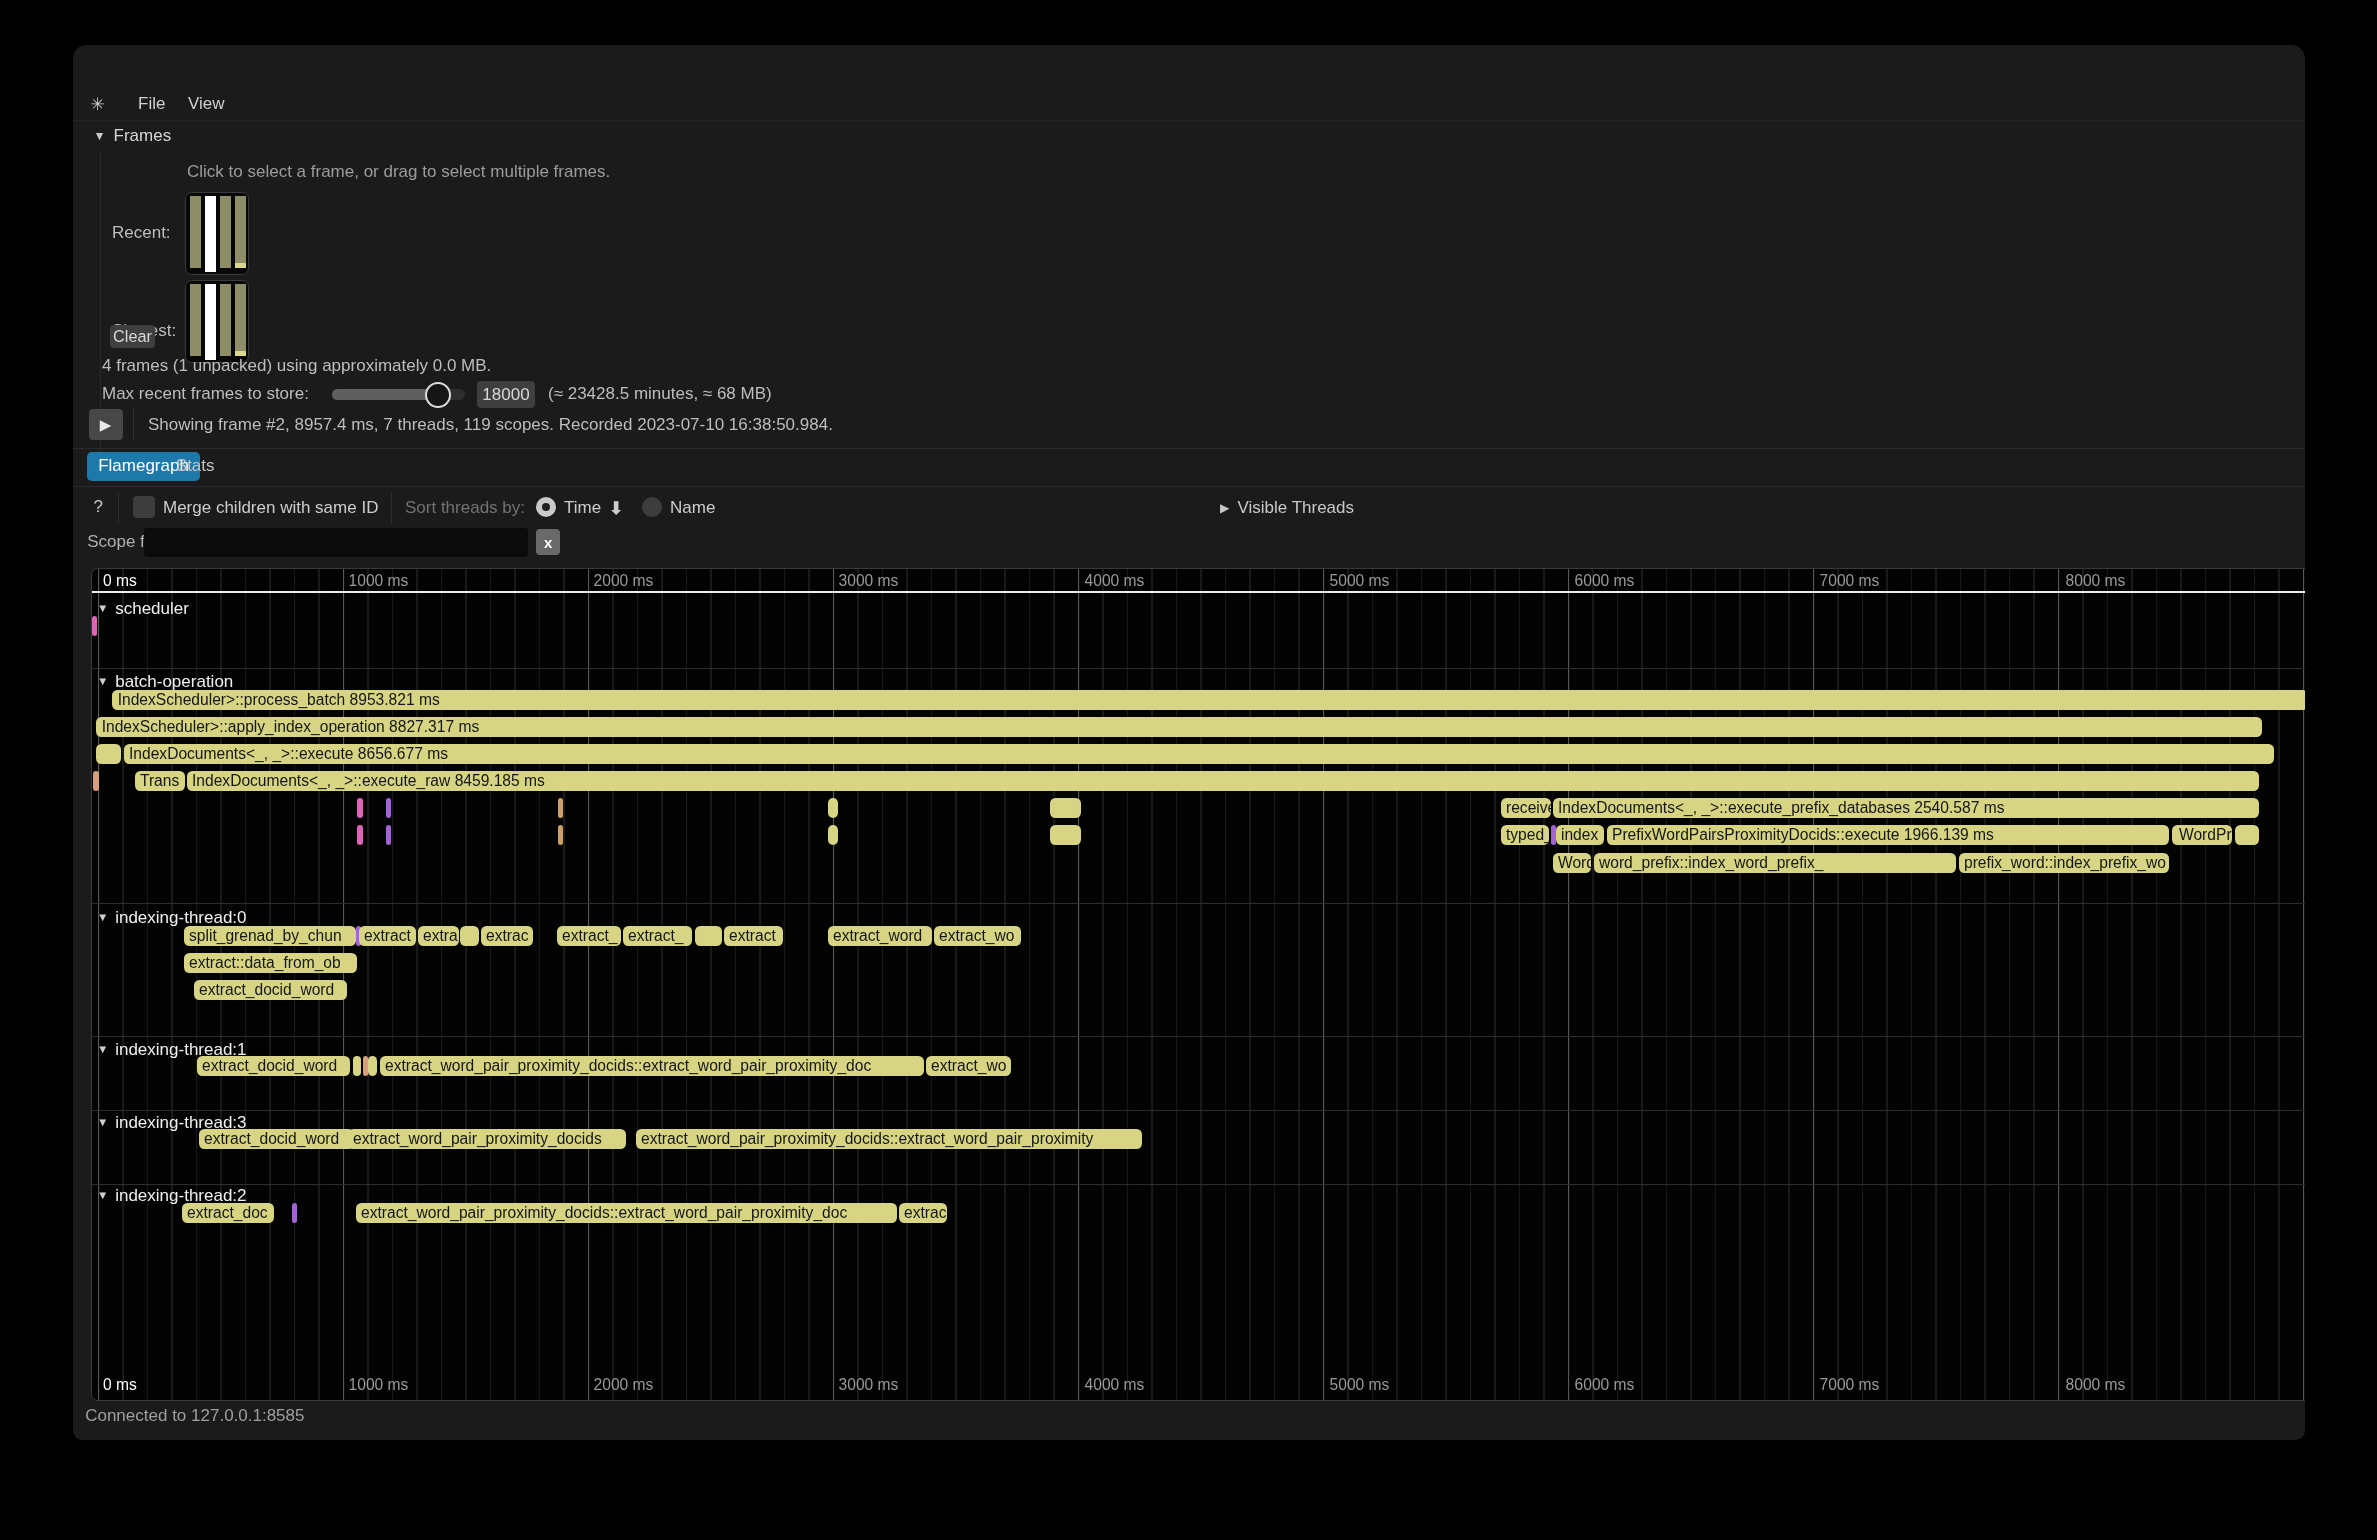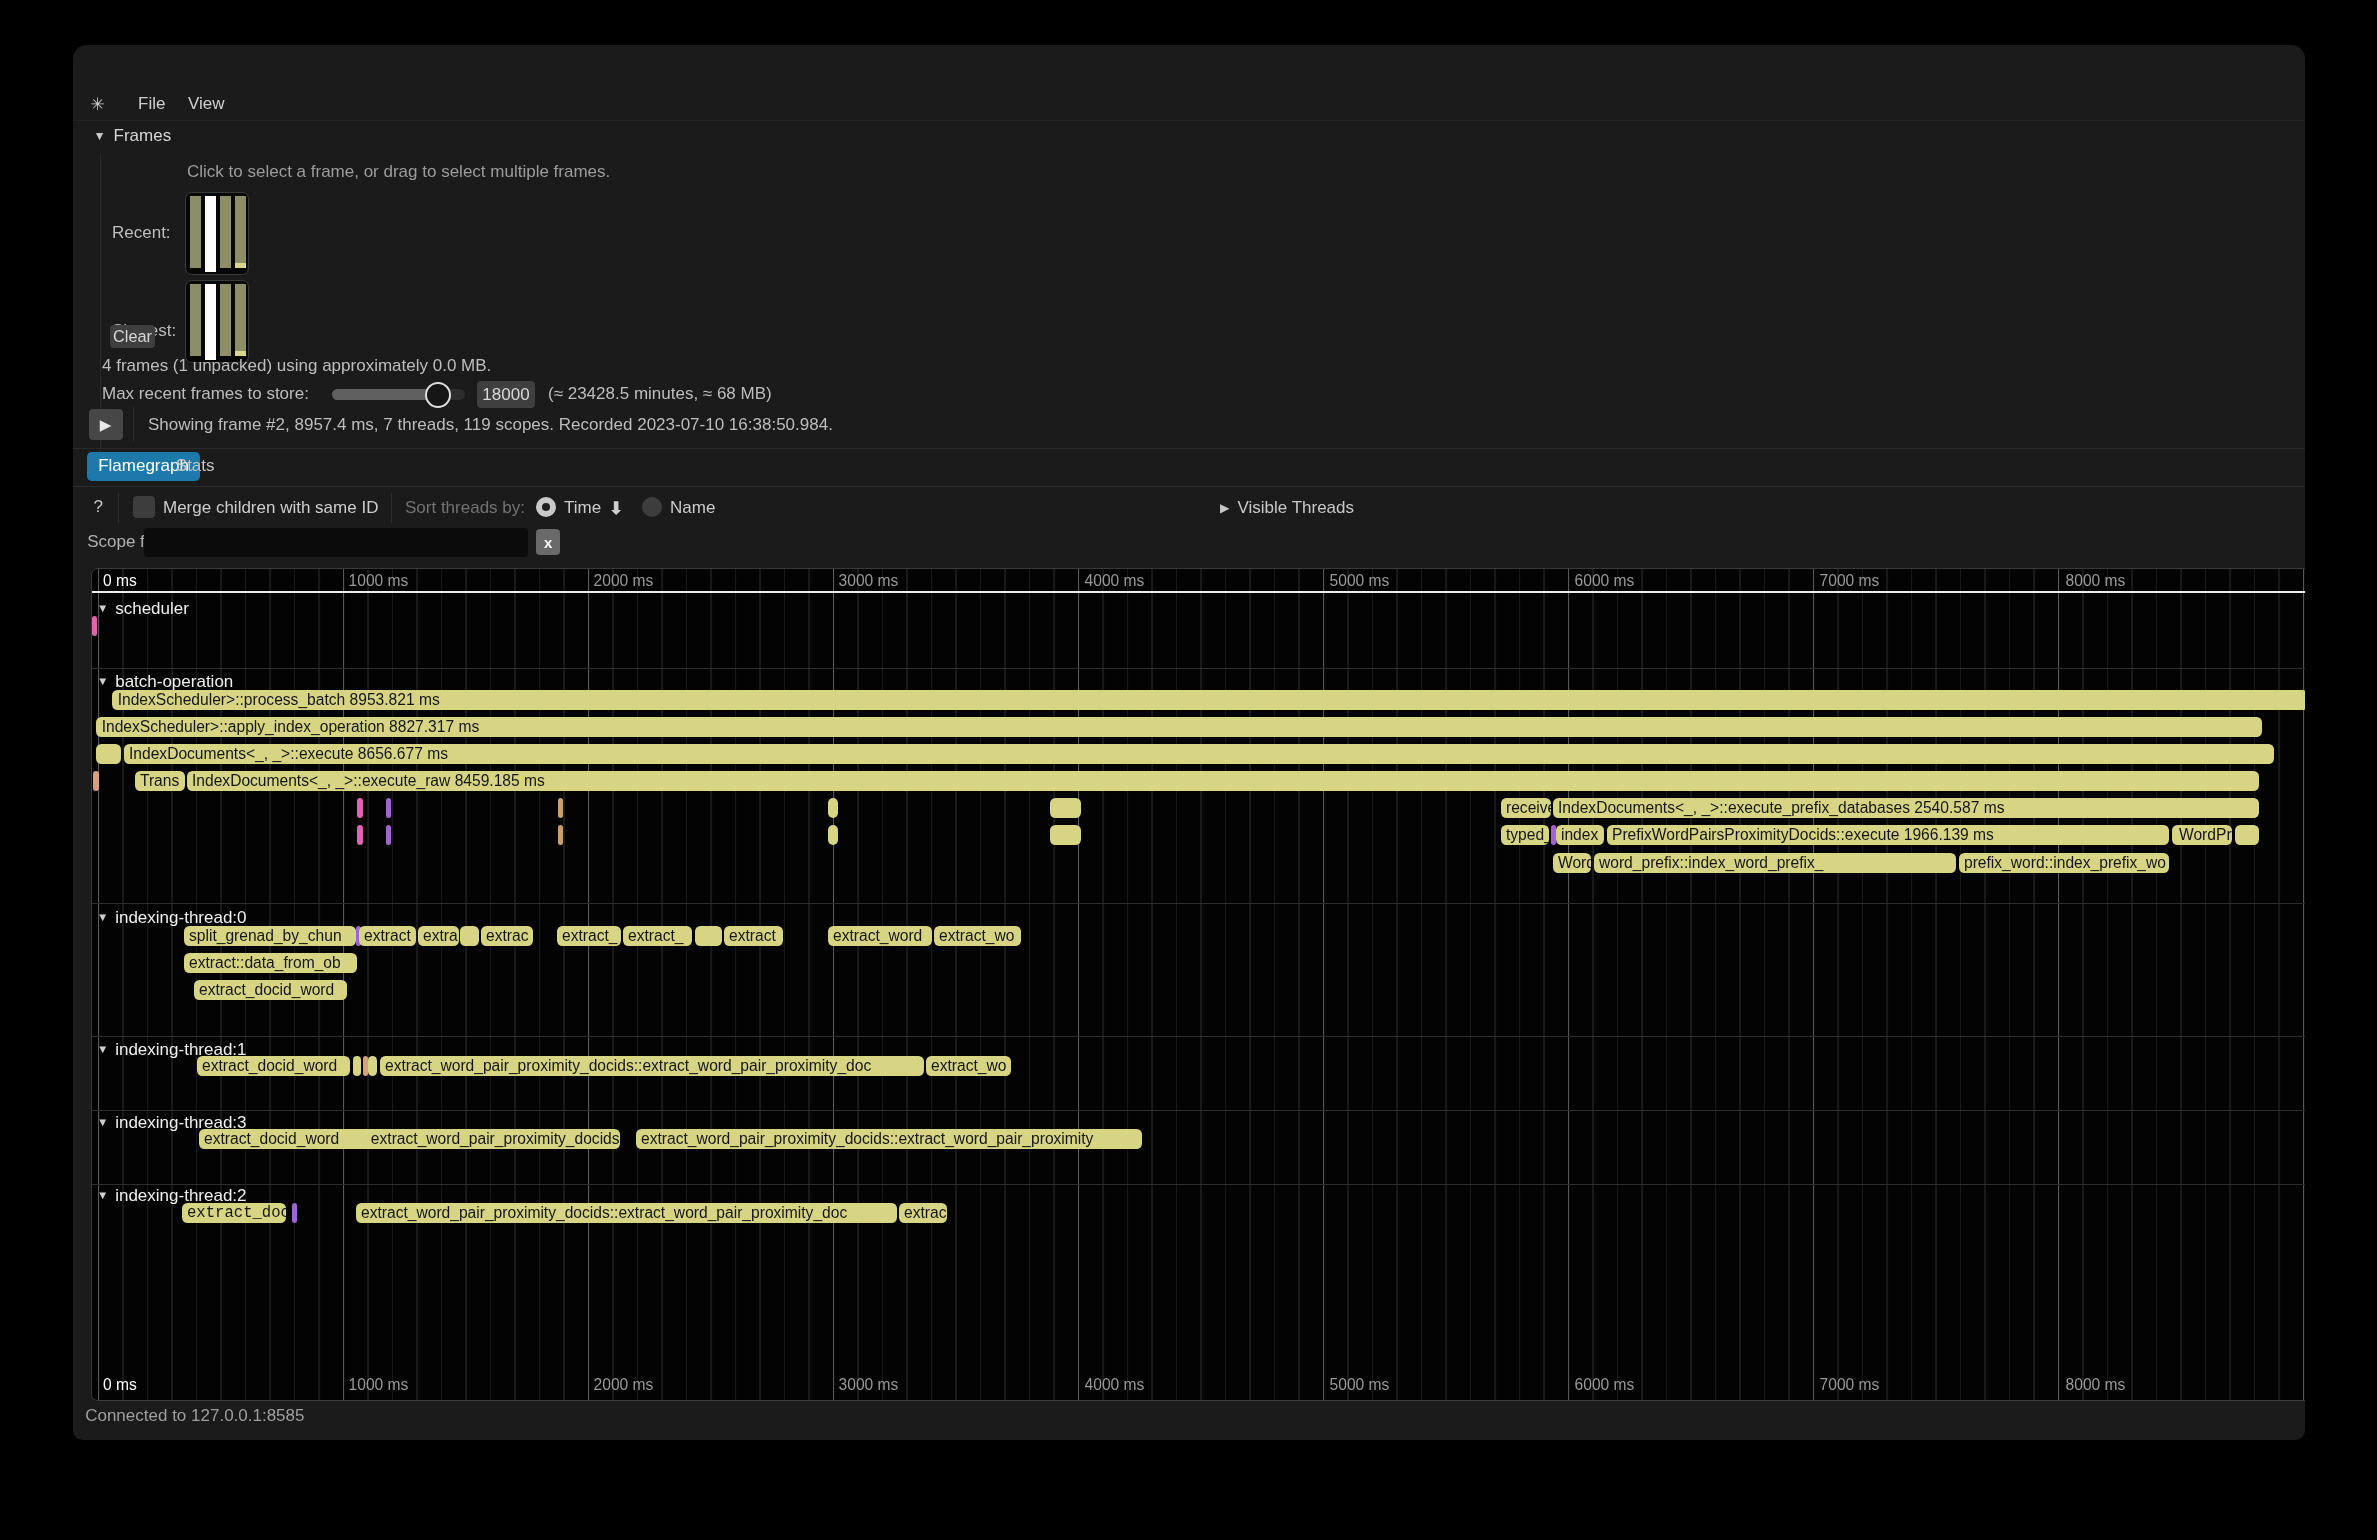--- a/index.html
+++ b/index.html
@@ -223,24 +223,24 @@
         <div class="fg-bar" style="left: 102px; top: 411px; width: 153px; background: rgb(215, 213, 132);">extract_docid_word</div>
         <div class="fg-thread-header" style="top: 471px;"><span class="tri">▼</span><span>indexing-thread:1</span></div>
         <div class="fg-bar" style="left: 105px; top: 487px; width: 153px; background: rgb(215, 213, 132);">extract_docid_word</div>
         <div class="fg-bar" style="left: 261px; top: 487px; width: 8.1px; background: rgb(215, 213, 132);"></div>
         <div class="fg-bar" style="left: 271px; top: 487px; width: 4.1px; background: rgb(216, 159, 125);"></div>
         <div class="fg-bar" style="left: 276px; top: 487px; width: 9.5px; background: rgb(215, 213, 132);"></div>
         <div class="fg-bar" style="left: 288px; top: 487px; width: 544px; background: rgb(215, 213, 132);">extract_word_pair_proximity_docids::extract_word_pair_proximity_doc</div>
         <div class="fg-bar" style="left: 834px; top: 487px; width: 85px; background: rgb(215, 213, 132);">extract_wo</div>
         <div class="fg-thread-header" style="top: 544px;"><span class="tri">▼</span><span>indexing-thread:3</span></div>
         <div class="fg-bar" style="left: 107px; top: 560px; width: 155px; background: rgb(215, 213, 132);">extract_docid_word</div>
-        <div class="fg-bar" style="left: 250px; top: 560px; width: 278px; background: rgb(215, 213, 132); text-align: right;">extract_word_pair_proximity_docids</div>
+        <div class="fg-bar" style="left: 256px; top: 560px; width: 278px; background: rgb(215, 213, 132);">extract_word_pair_proximity_docids</div>
         <div class="fg-bar" style="left: 544px; top: 560px; width: 506px; background: rgb(215, 213, 132);">extract_word_pair_proximity_docids::extract_word_pair_proximity</div>
         <div class="fg-thread-header" style="top: 617px;"><span class="tri">▼</span><span>indexing-thread:2</span></div>
-        <div class="fg-bar" style="left: 90px; top: 634px; width: 104px; background: rgb(215, 213, 132); font-family: Liberation Mono, monospace;">extract_doc</div>
+        <div class="fg-bar" style="left: 90px; top: 634px; width: 92px; background: rgb(215, 213, 132);">extract_doc</div>
         <div class="fg-bar" style="left: 200px; top: 634px; width: 3.4px; background: rgb(162, 99, 212);"></div>
         <div class="fg-bar" style="left: 264px; top: 634px; width: 541px; background: rgb(215, 213, 132);">extract_word_pair_proximity_docids::extract_word_pair_proximity_doc</div>
         <div class="fg-bar" style="left: 807px; top: 634px; width: 48px; background: rgb(215, 213, 132);">extrac</div>
       </div>
   </div>
 
   <div class="abs status-text" style="left:12.2px; top:1361px;">Connected to 127.0.0.1:8585</div>
 
 </div>
 

